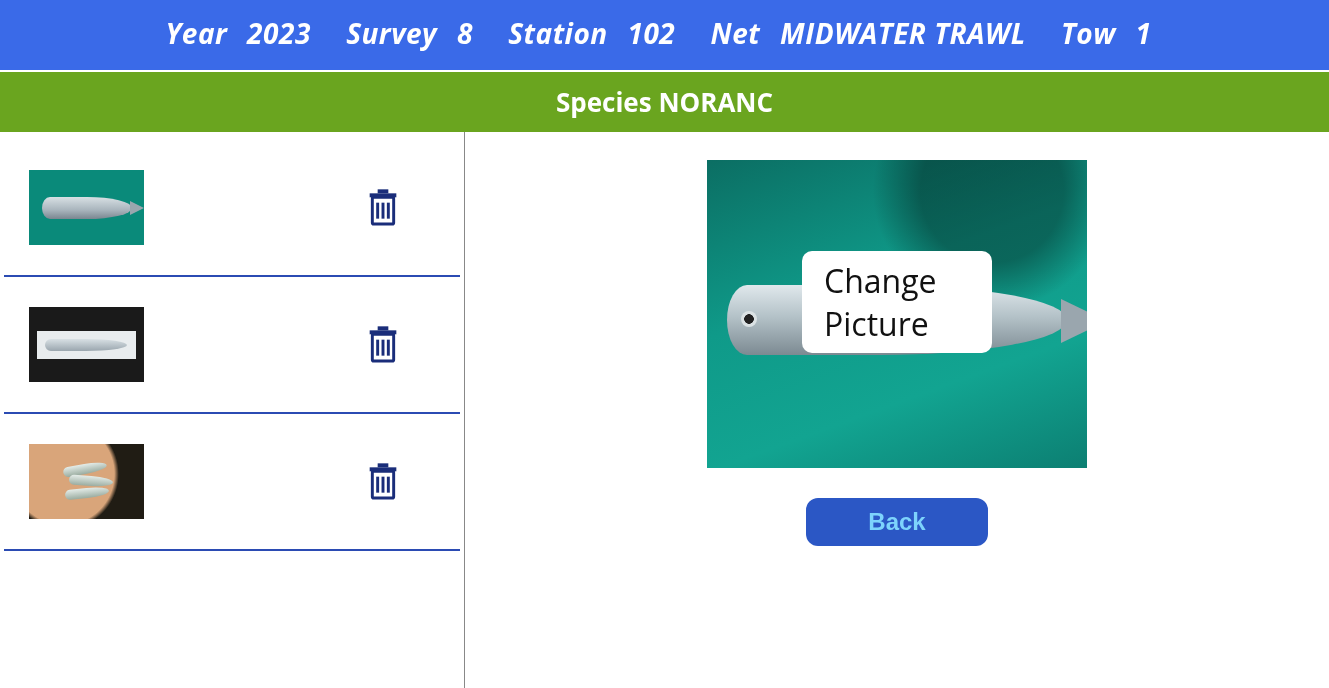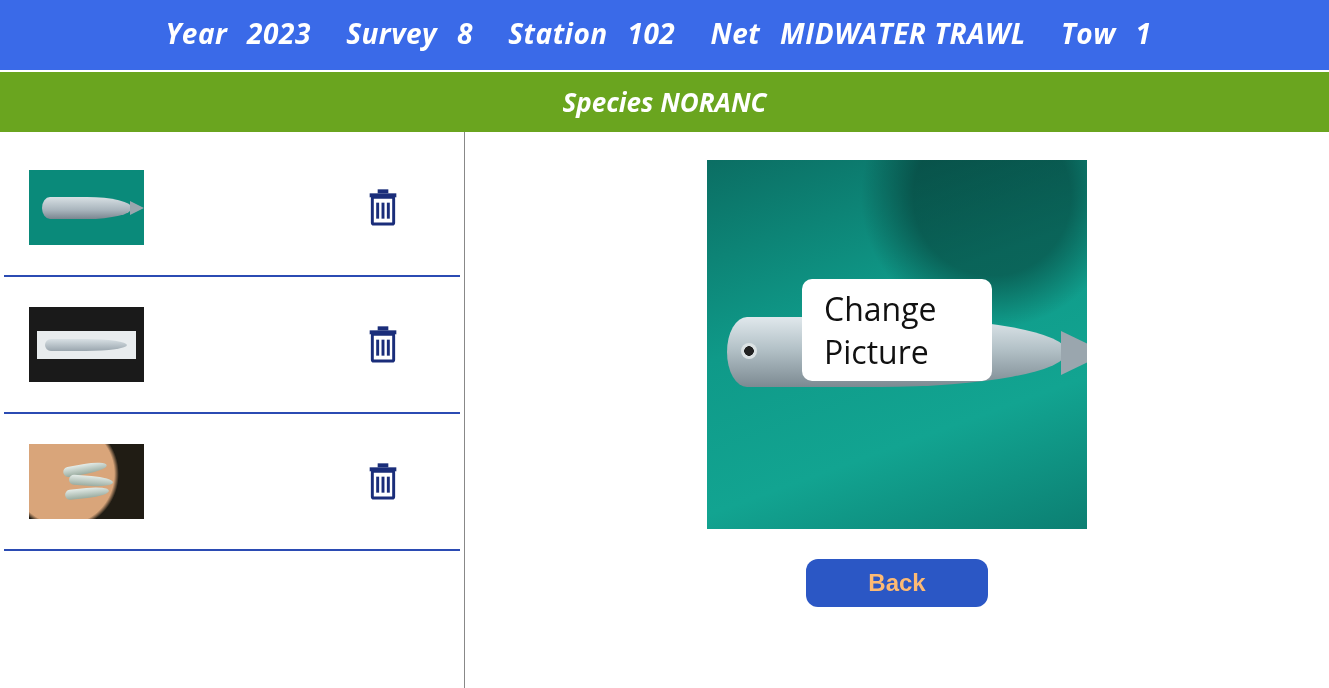--- a/index.html
+++ b/index.html
@@ -13,21 +13,20 @@
     font-size: 28px;
     text-align: center;
     padding: 14px 12px 18px 0;
     letter-spacing: 0.5px;
   }
   .header-bar span { margin: 0 6px; }
   .species-bar {
     width: 100%;
     background: #6aa51f;
     color: #fff;
-    font-style: italic;
     font-weight: 700;
     font-size: 26px;
     text-align: center;
     padding: 12px 0;
     border-top: 2px solid #fff;
   }
   .content {
     display: flex;
     height: calc(688px - 64px - 55px);
   }
@@ -103,21 +102,21 @@
   }
   .trash-btn svg { width: 32px; height: 40px; }
   .right-pane {
     flex: 1;
     padding: 28px 0 0 0;
     display: flex;
     flex-direction: column;
     align-items: center;
   }
   .big-photo {
-    width: 380px; height: 369px;
+    width: 380px; height: 308px;
     background: #0a8a7a;
     position: relative;
     overflow: hidden;
   }
   .big-photo .water {
     position:absolute; inset:0;
     background:
       radial-gradient(circle at 75% 10%, rgba(0,0,0,0.35) 0 18%, transparent 30%),
       linear-gradient(160deg, #0b6e63 0%, #0f9a89 40%, #12a491 70%, #0c7f72 100%);
   }
@@ -151,21 +150,21 @@
     font-size: 32px;
     font-weight: 500;
     padding: 8px 22px;
     border-radius: 10px;
     cursor: pointer;
     user-select: none;
   }
   .back-btn {
     margin-top: 30px;
     background: #2b57c5;
-    color: #fdba74;
+    color: #7dd3fc;
     font-size: 24px;
     font-weight: 600;
     border: none;
     border-radius: 12px;
     padding: 10px 62px;
     cursor: pointer;
   }
 </style>
 </head>
 <body>

